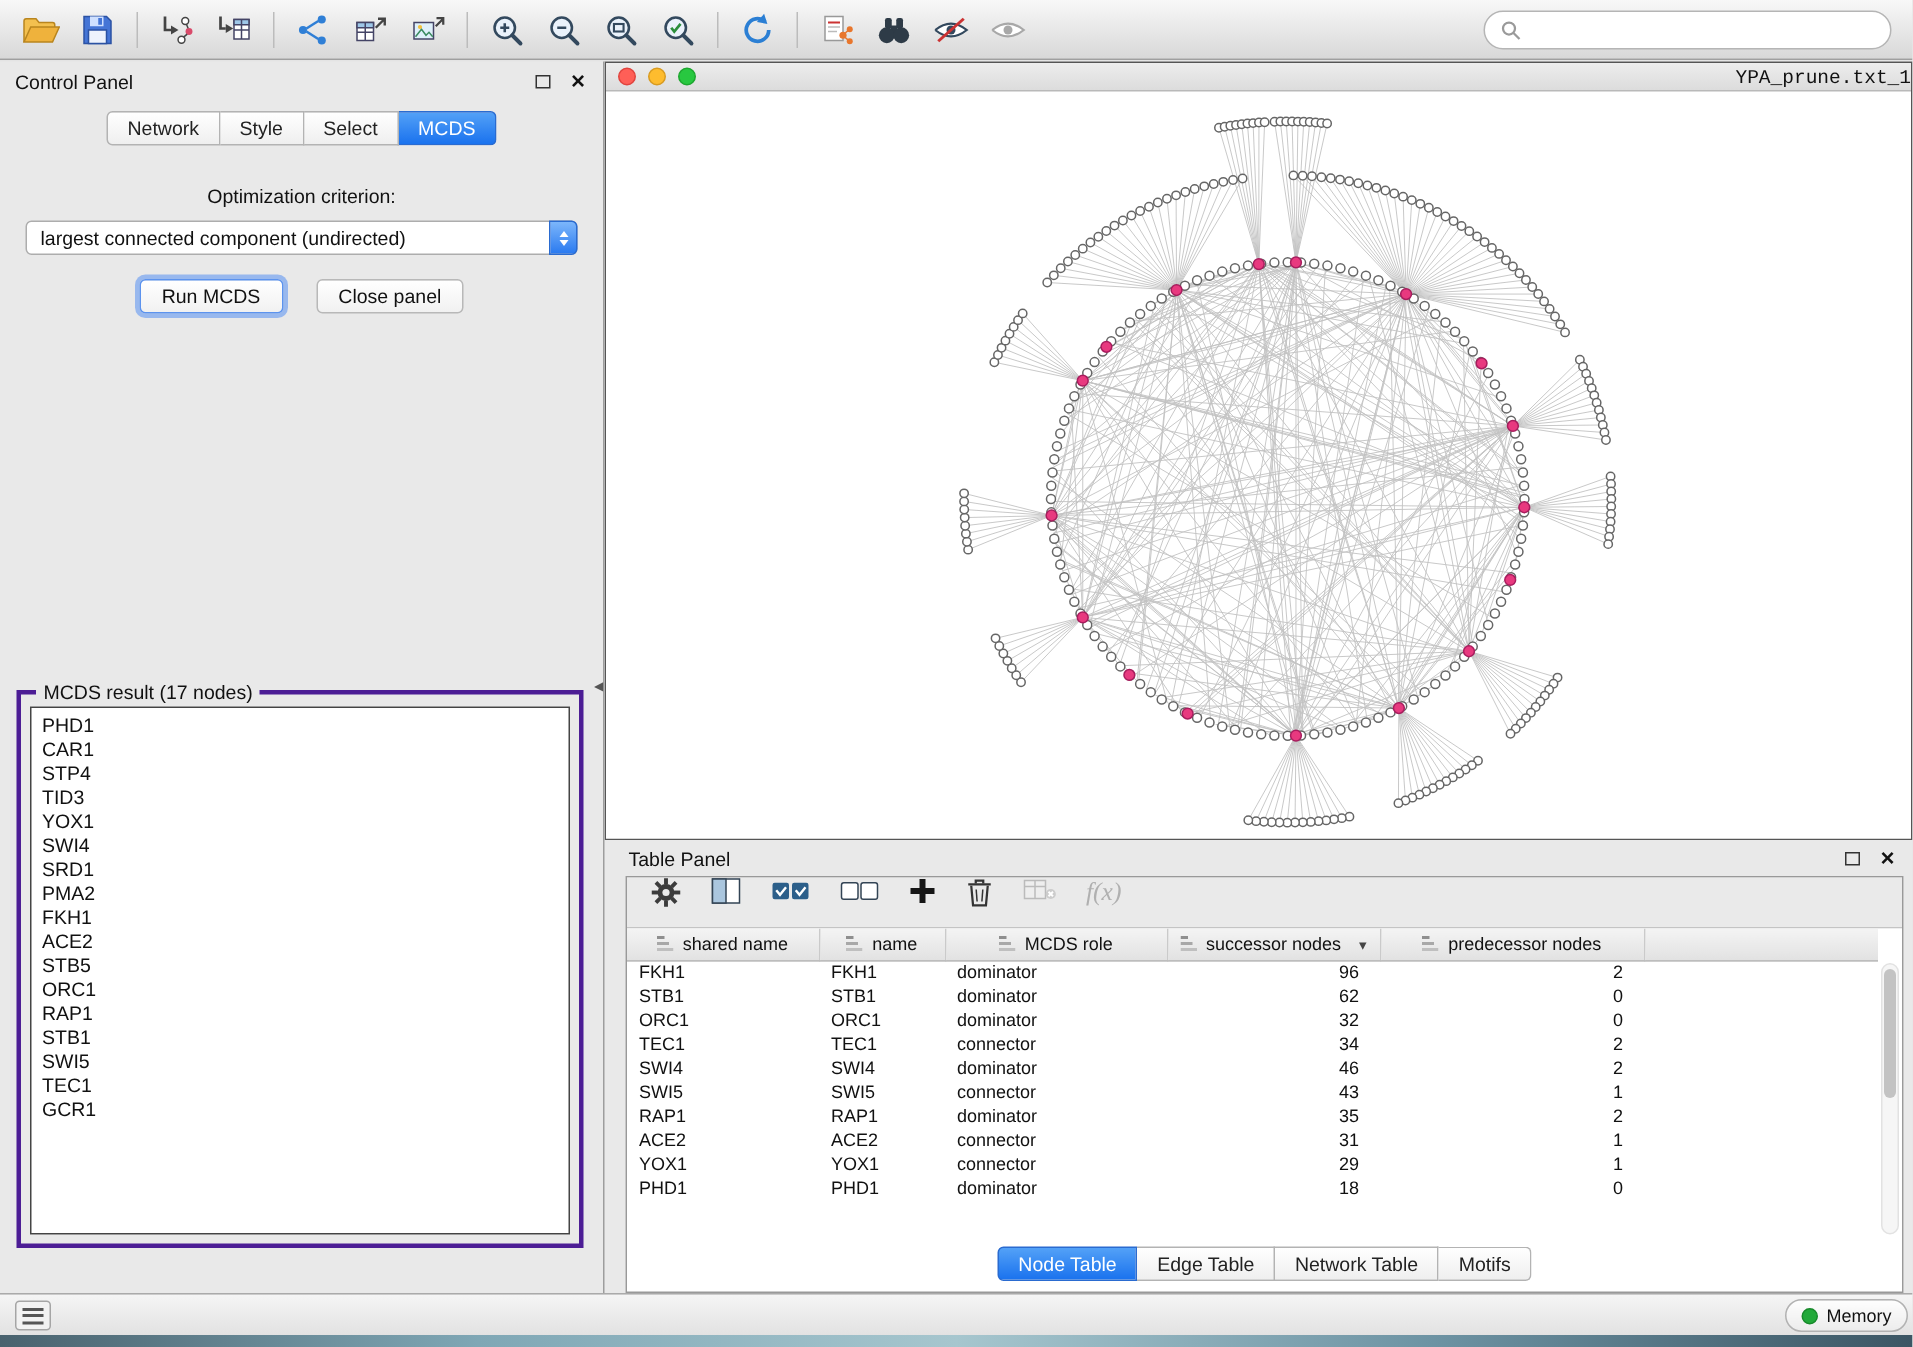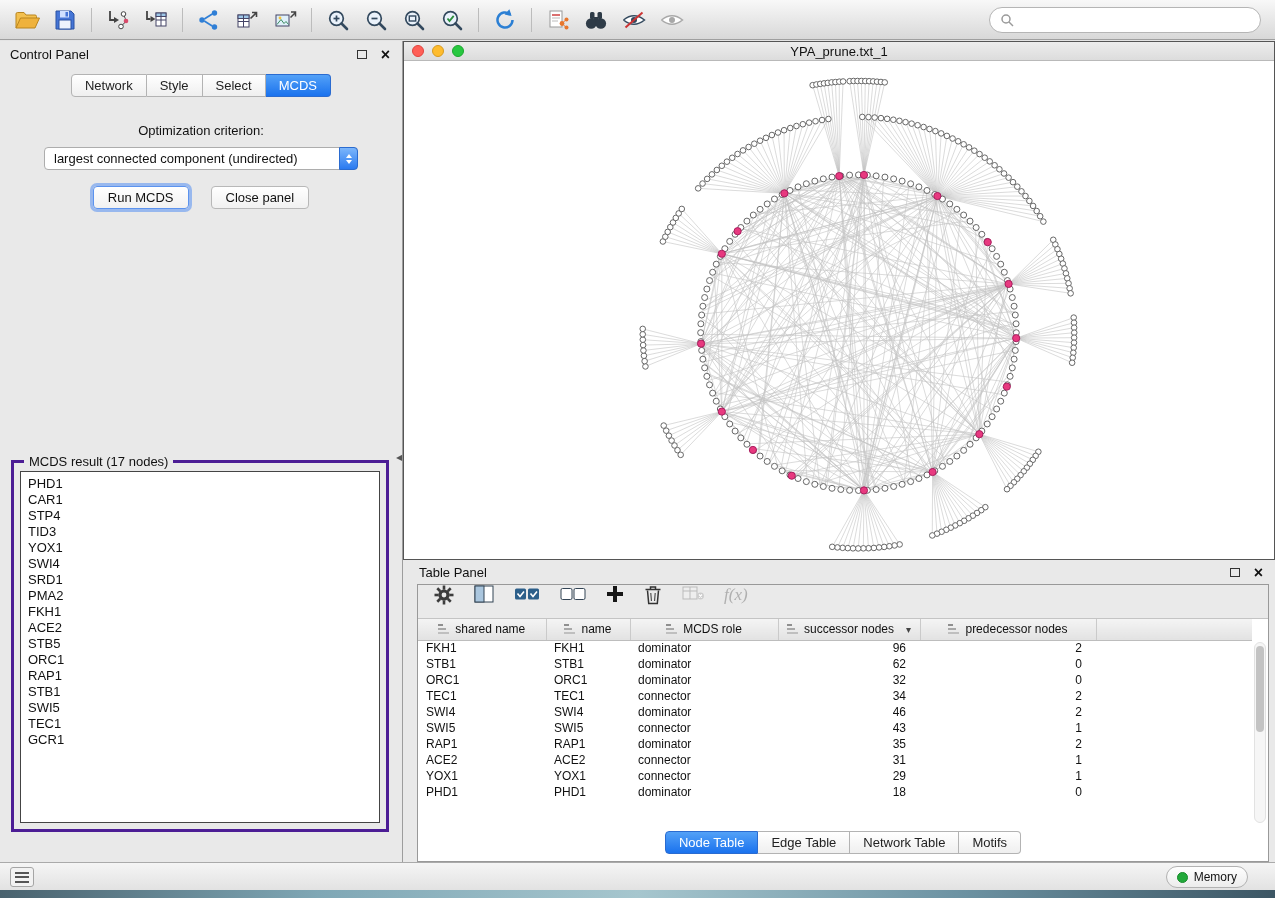--- a/index.html
+++ b/index.html
@@ -32,21 +32,21 @@
 
   .cp-tabs { display:flex; justify-content:center; margin-top:10px; }
   .tabset { display:inline-flex; }
   .tab { border:1px solid #b3b3b3; border-left:none; background:linear-gradient(#ffffff,#efefef);
          padding:3px 13px; font-size:13px; color:#222; white-space:nowrap; }
   .tab:first-child { border-left:1px solid #b3b3b3; border-radius:4px 0 0 4px; }
   .tab:last-child { border-radius:0 4px 4px 0; }
   .tab.active { background:linear-gradient(#53a1f7,#1a72ee); color:#fff; border-color:#2a6bd0; }
 
   .opt-label { text-align:center; margin-top:26px; }
-  .dropdown { width:314px; height:23px; margin:9px auto 0; background:#fff; border:1px solid #adadad;
+  .dropdown { width:368px; height:23px; margin:9px auto 0; background:#fff; border:1px solid #adadad;
               border-radius:4px; display:flex; align-items:center; position:relative; padding-left:9px; font-size:13px; }
   .dropdown .stepper { position:absolute; right:-1px; top:-1px; bottom:-1px; width:19px;
               background:linear-gradient(#7cb6fb,#2a7af0); border:1px solid #2a6bd0; border-radius:0 4px 4px 0;
               display:flex; flex-direction:column; align-items:center; justify-content:center; }
   .arr-up { width:0; height:0; border-left:3.5px solid transparent; border-right:3.5px solid transparent;
             border-bottom:4px solid #fff; margin-bottom:2px; }
   .arr-down { width:0; height:0; border-left:3.5px solid transparent; border-right:3.5px solid transparent;
             border-top:4px solid #fff; }
 
   .btn-row { display:flex; justify-content:center; gap:22px; margin-top:16px; }
@@ -61,21 +61,21 @@
 
   
   .right-col { flex:1; display:flex; flex-direction:column; background:#e9e9e9; min-width:0; }
   .network-window { height:519px; border:1px solid #555; display:flex; flex-direction:column; background:#fff; flex:none; }
   .net-titlebar { height:19px; background:linear-gradient(#ededed,#dcdcdc); border-bottom:1px solid #b9b9b9;
                   position:relative; display:flex; align-items:center; flex:none; }
   .tl { width:12px; height:12px; border-radius:50%; margin-left:8px; flex:none; z-index:2; }
   .tl.red { background:#ff5f57; border:1px solid #e0443e; }
   .tl.yellow { background:#febc2e; border:1px solid #d89b20; }
   .tl.green { background:#28c840; border:1px solid #1da72f; }
-  .net-title { position:absolute; left:0; right:0; text-align:center; font-size:13px; color:#111; }
+  .net-title { position:absolute; left:0; right:0; text-align:right; font-size:13px; color:#111;font-family:Liberation Mono, monospace; }
   .net-canvas { flex:1; background:#fff; }
   .net-canvas svg { width:100%; height:100%; display:block; }
 
   
   .table-panel { flex:1; display:flex; flex-direction:column; min-height:0; }
   .tp-header { display:flex; align-items:center; padding:5px 12px 2px 16px; flex:none; }
   .tp-box { flex:1; margin:2px 6px 0 14px; border:1px solid #999; background:#fff;
             display:flex; flex-direction:column; overflow:hidden; min-height:0; }
   .tp-toolbar { height:34px; background:#eaeaea; border-bottom:1px solid #c4c4c4;
                 display:flex; align-items:flex-start; gap:20px; padding-left:16px; flex:none; }
@@ -96,21 +96,21 @@
   .vscroll .thumb { position:absolute; top:3px; left:1px; width:8px; height:86px; background:#c3c3c3; border-radius:4px; }
   .tp-tabs { display:flex; justify-content:center; padding:5px 4px 7px; flex:none; }
 
   
   .statusbar { position:absolute; left:0; right:0; bottom:8px; height:28px;
                background:linear-gradient(#f5f5f5,#e2e2e2); border-top:1px solid #aaa; }
   .menu-btn { position:absolute; left:10px; top:4px; width:24px; height:20px; border:1px solid #a5a5a5;
               border-radius:3px; background:#f2f2f2; display:flex; flex-direction:column;
               justify-content:center; gap:2.5px; padding:0 4px; }
   .menu-btn i { height:2px; background:#555; display:block; }
-  .memory-btn { position:absolute; right:27px; top:3px; height:22px; display:flex; align-items:center; gap:6px;
+  .memory-btn { position:absolute; right:3px; top:3px; height:22px; display:flex; align-items:center; gap:6px;
                 padding:0 10px; border:1px solid #b2b2b2; border-radius:11px;
                 background:linear-gradient(#fefefe,#ececec); font-size:12px; }
   .mem-dot { width:11px; height:11px; border-radius:50%; background:#22a93a; border:1px solid #178a2b; }
   .desktop-strip { position:absolute; left:0; right:0; bottom:0; height:8px;
                    background:linear-gradient(90deg,#49626e,#7fa7b5 25%,#a6c6ce 50%,#6d93a3 75%,#3c5664); }
 </style>
 </head>
 <body>
 
 <div class="toolbar">

